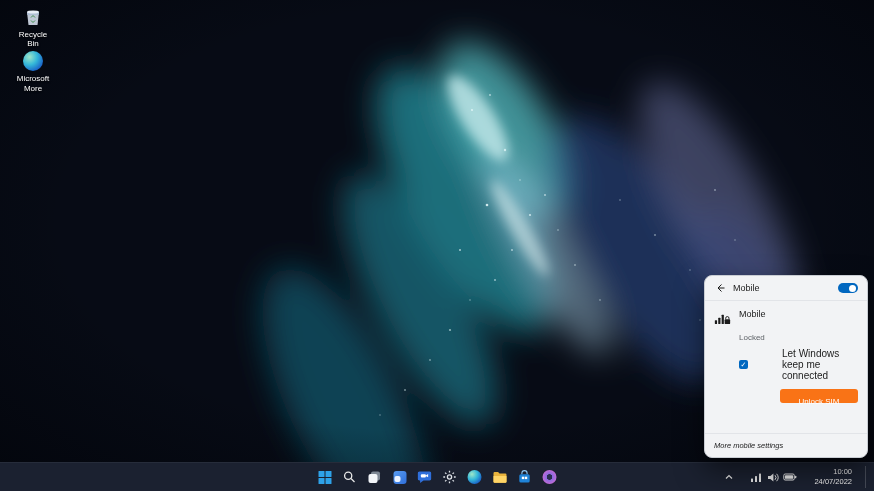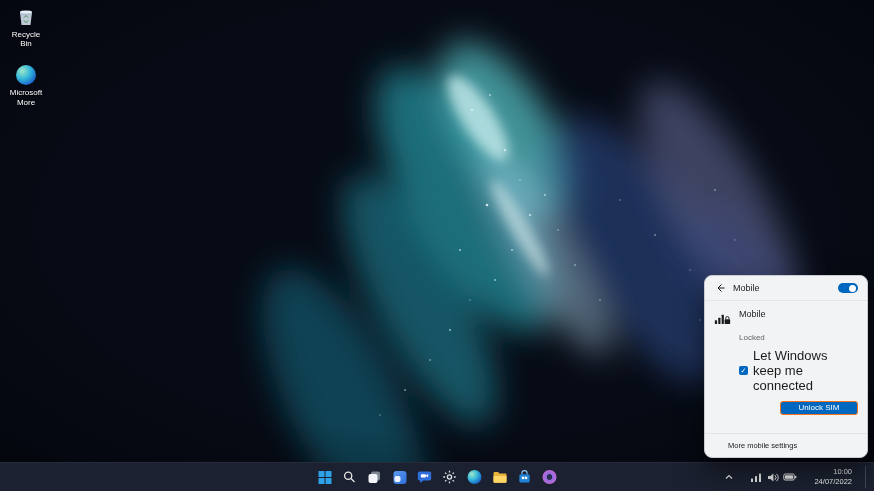--- a/index.html
+++ b/index.html
@@ -5,21 +5,21 @@
   html,body{margin:0;padding:0;}
   body{
     width:874px;height:491px;overflow:hidden;position:relative;
     font-family:"Liberation Sans", sans-serif;
     background:#060a14;
     -webkit-font-smoothing:antialiased;
   }
   
   .wallpaper{position:absolute;inset:0;z-index:0;}
   
-  .desktop-icons{position:absolute;top:6px;left:4px;z-index:2;display:flex;flex-direction:column;gap:16px;}
+  .desktop-icons{position:absolute;top:6px;left:11px;z-index:2;display:flex;flex-direction:column;gap:2px;}
   .desk-icon{width:44px;display:flex;flex-direction:column;align-items:center;gap:2px;cursor:default;}
   .desk-icon .glyph{width:22px;height:22px;display:flex;align-items:center;justify-content:center;}
   .desk-icon .lbl{font-size:8px;line-height:1.15;color:#fff;text-align:center;text-shadow:0 1px 2px rgba(0,0,0,.9);max-width:42px;}
   .edge-sphere{width:20px;height:20px;border-radius:50%;
     background:radial-gradient(circle at 32% 30%, #9fe6c8 0%, #35b8d9 40%, #1b66c9 75%, #123a8a 100%);}
   
   .flyout{
     position:absolute;right:6px;bottom:33px;width:162px;height:181px;z-index:5;
     background:#f2f3f5;border:1px solid #c9cdd3;border-radius:8px;
     box-shadow:0 12px 28px rgba(0,0,0,.5);
@@ -30,26 +30,26 @@
   .fly-title{font-size:9px;color:#1b1b1b;}
   .toggle{margin-left:auto;width:20px;height:10px;border-radius:6px;position:relative;cursor:pointer;}
   .toggle.on{background:#0067c0;}
   .toggle .knob{position:absolute;top:1.5px;right:2px;width:7px;height:7px;border-radius:50%;background:#fff;}
   .net-item{display:flex;align-items:flex-start;gap:8px;padding:8px 9px 2px 9px;}
   .net-item .net-icon{width:17px;height:17px;flex:0 0 auto;margin-top:1px;}
   .net-name{font-size:9px;color:#1b1b1b;}
   .net-status{font-size:8px;color:#5f6368;margin-top:14px;}
   .chk-row{display:flex;align-items:center;gap:5px;margin:4px 9px 0 34px;cursor:pointer;}
   .chk{width:9px;height:9px;border-radius:2px;background:#0067c0;color:#fff;font-size:7px;line-height:9px;text-align:center;flex:0 0 auto;}
-  .chk-lbl{font-size:13px;color:#1b1b1b;}
+  .chk-lbl{font-size:10px;color:#1b1b1b;margin-left:29px;}
   .btn-row{display:flex;justify-content:flex-end;padding:8px 9px 4px 9px;}
-  .primary-btn{background:#0067c0;color:#fff;border:1px solid #f97316;border-radius:3px;
+  .primary-btn{background:#0067c0;color:#fff;border:7px solid #f97316;border-radius:3px;
     font-size:8px;font-family:inherit;width:78px;height:14px;line-height:12px;cursor:pointer;padding:0;}
   .fly-spacer{flex:1;}
-  .fly-footer{border-top:1px solid #e2e4e8;padding:7px 23px;}
+  .fly-footer{border-top:1px solid #e2e4e8;padding:7px 9px;font-style:italic;}
   .fly-footer a{font-size:7.5px;color:#1b1b1b;text-decoration:none;cursor:pointer;}
   
   .taskbar{
     position:absolute;left:0;right:0;bottom:0;height:28px;z-index:4;
     background:#1b2130;border-top:1px solid rgba(255,255,255,.05);
     display:flex;align-items:center;
   }
   .tb-center{position:absolute;left:50%;transform:translateX(-50%);display:flex;align-items:center;gap:3px;}
   .tb-icon{width:22px;height:22px;border-radius:4px;display:flex;align-items:center;justify-content:center;cursor:pointer;}
   .win-logo{display:grid;grid-template-columns:6px 6px;grid-template-rows:6px 6px;gap:1px;}

